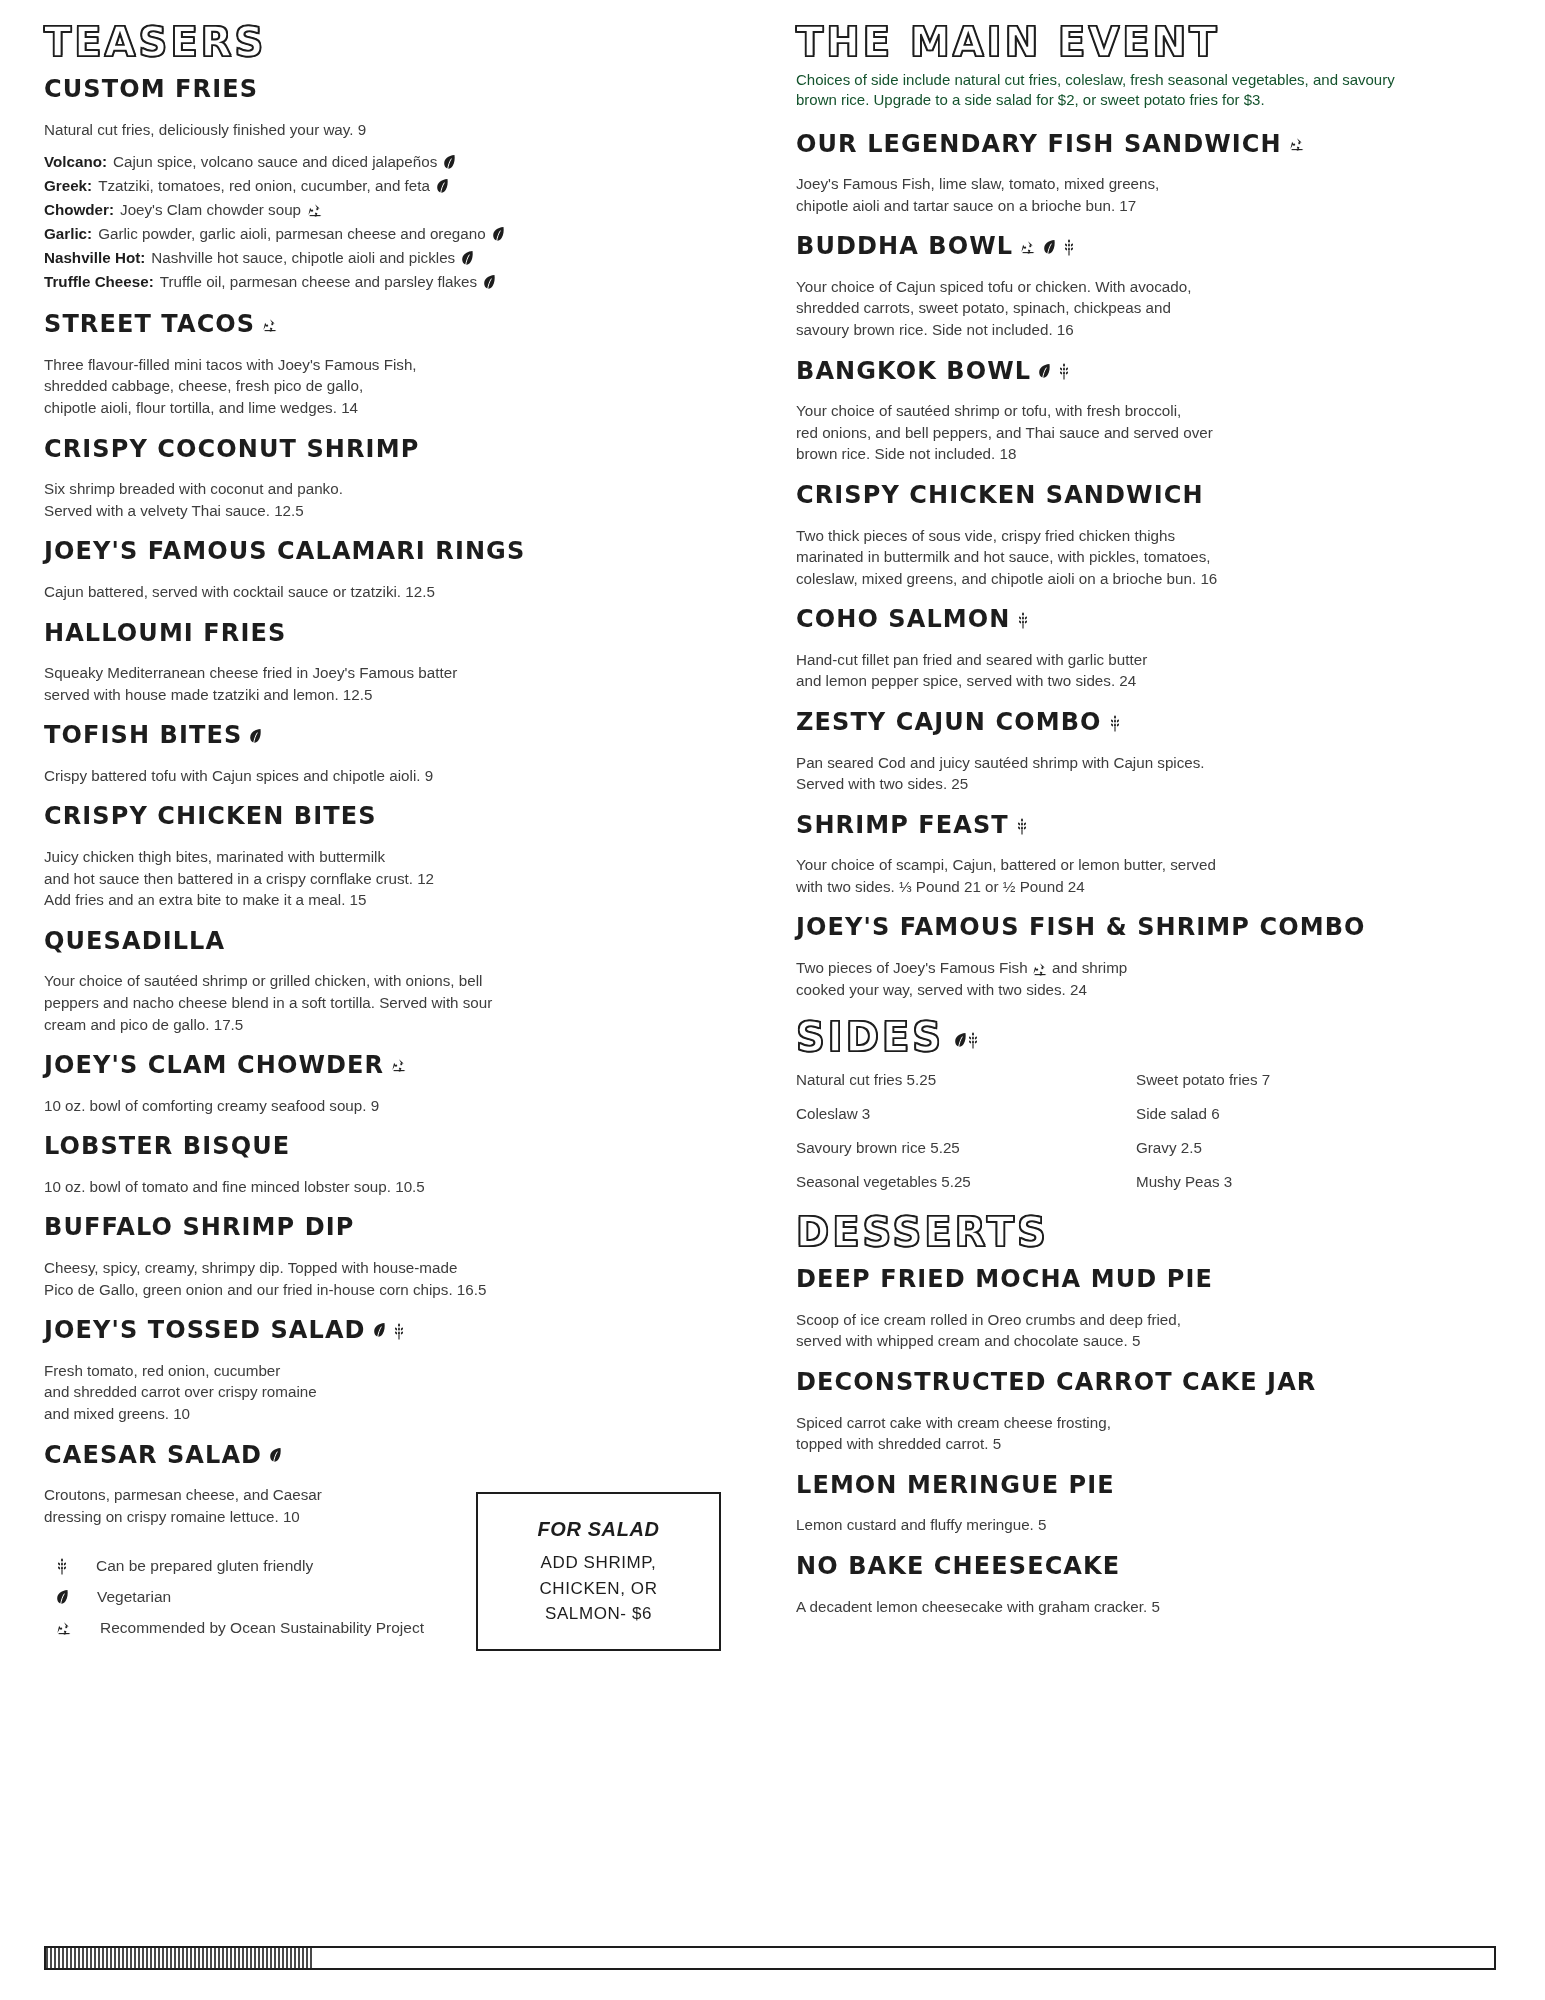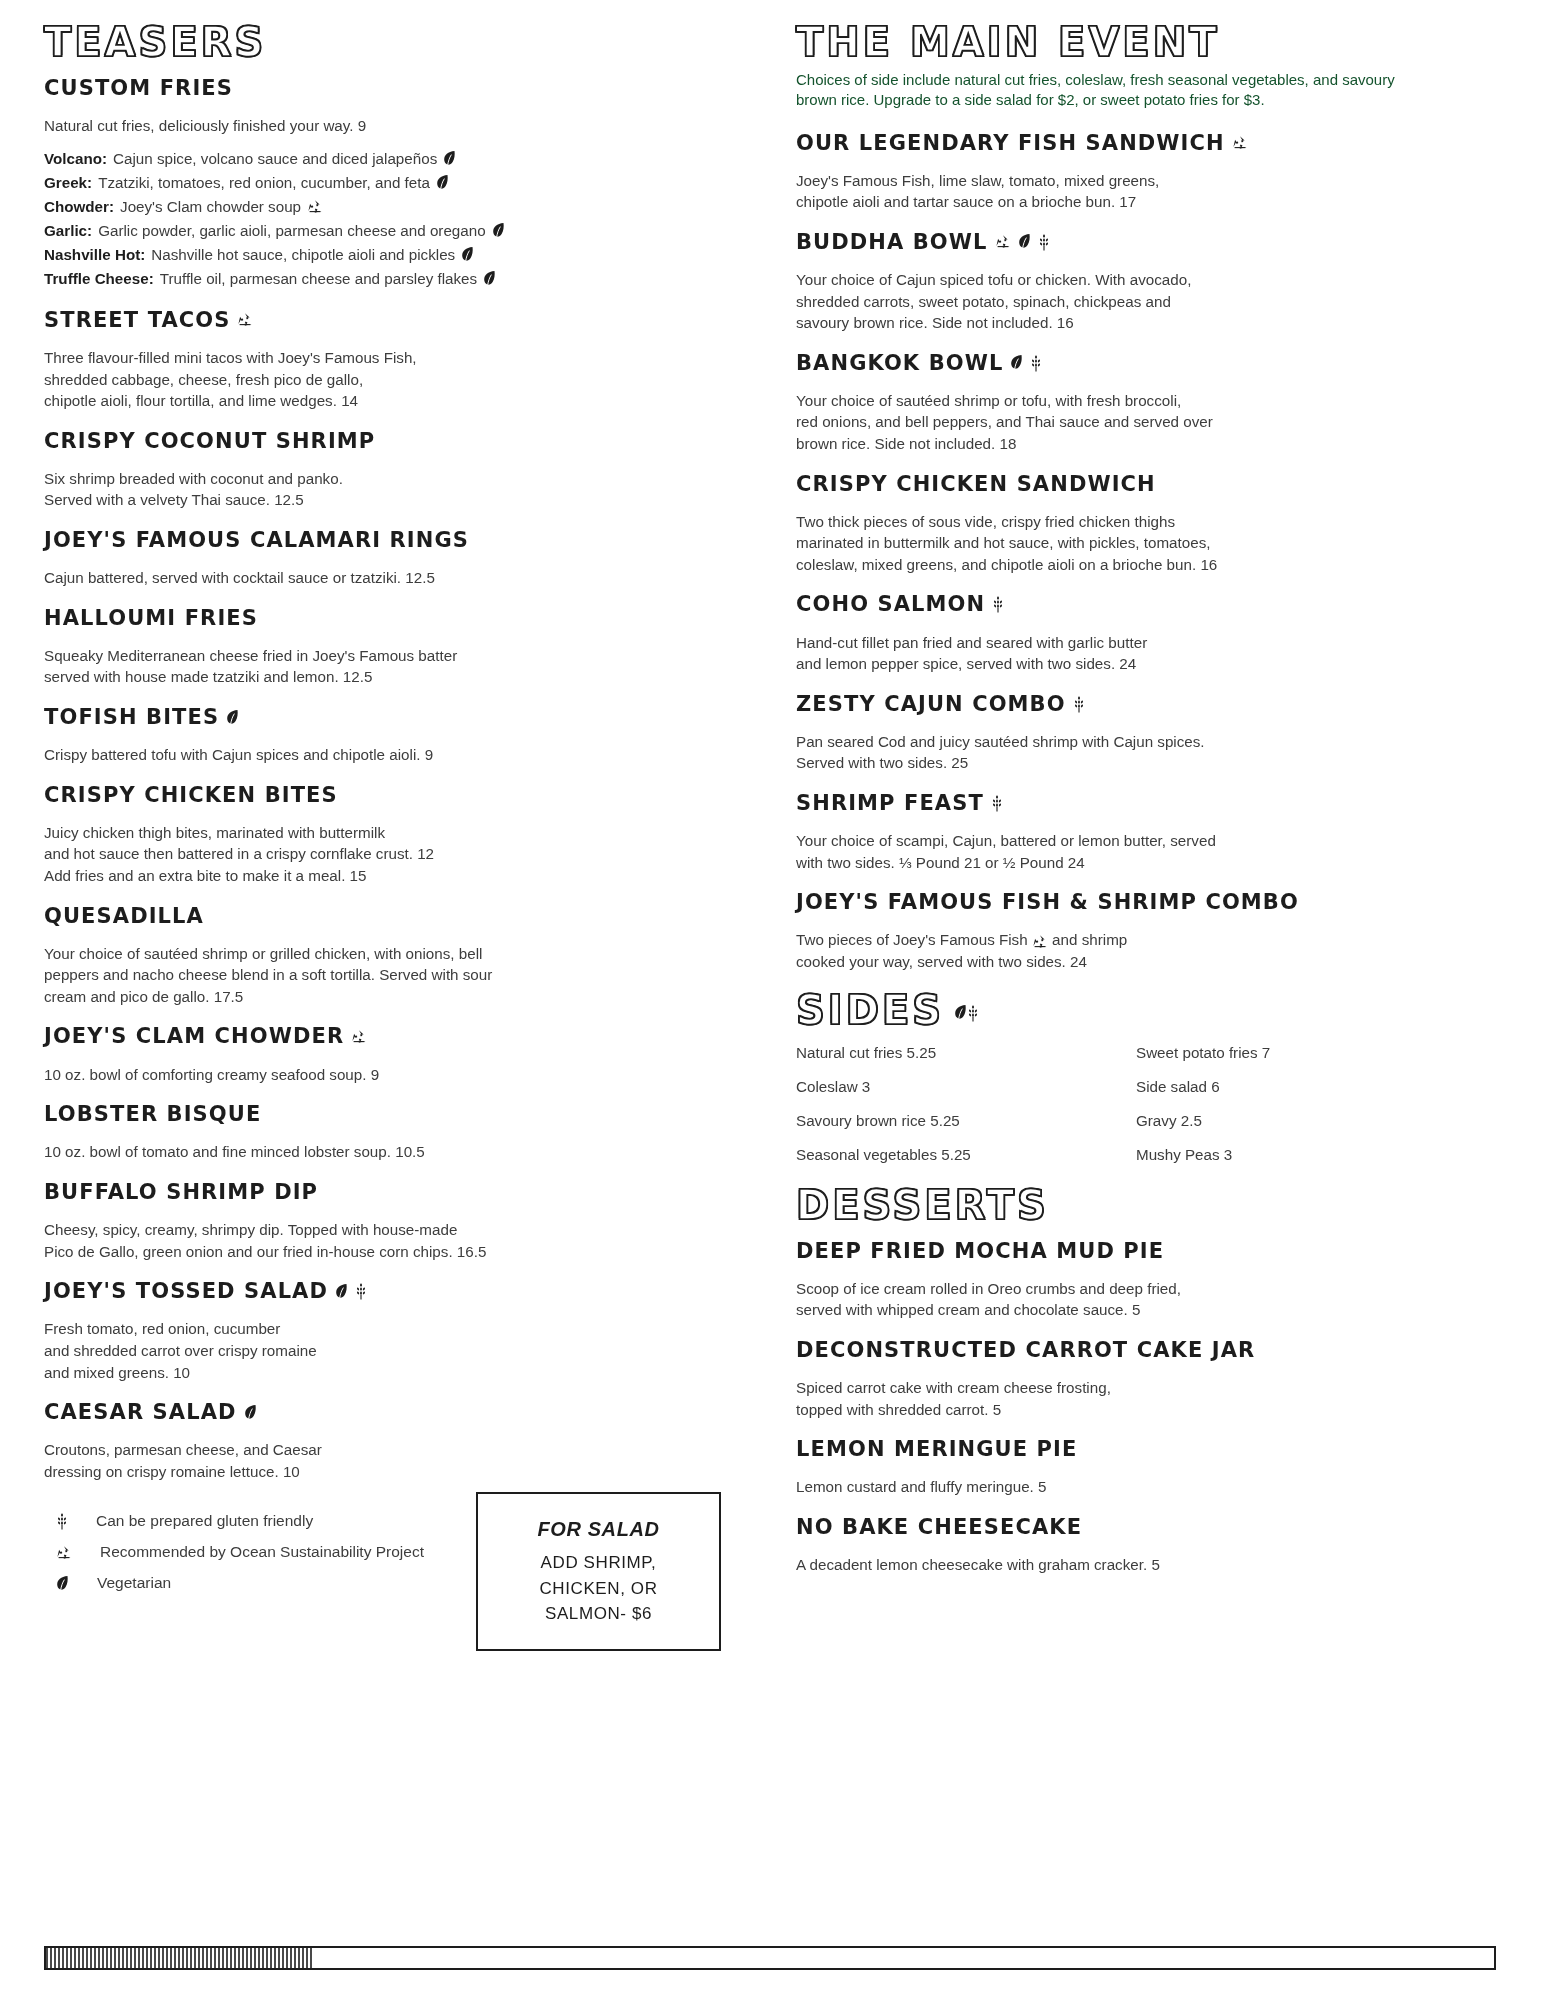--- a/index.html
+++ b/index.html
@@ -46,21 +46,21 @@
     color: #14532d;
     margin: -6px 0 20px 0;
     max-width: 640px;
   }
 
   
   .item { margin-bottom: 17px; }
   .item-name {
     font-family: "DejaVu Sans", sans-serif;
     font-weight: 700;
-    font-size: 21px;
+    font-size: 24px;
     letter-spacing: 1.1px;
     line-height: 1.15;
     color: #1d1d1d;
     display: flex;
     align-items: center;
     flex-wrap: wrap;
     gap: 7px;
   }
   .item-desc {
     font-size: 15.2px;
@@ -371,37 +371,37 @@
                 <path d="M9.8 5.4c-1.5.3-2.4 1.2-1.7 3 1.8-.5 2.2-1.8 1.7-3z" fill="#1d1d1d"></path>
                 <path d="M2.2 9.4c1.5.3 2.4 1.2 1.7 3-1.8-.5-2.2-1.8-1.7-3z" fill="#1d1d1d"></path>
                 <path d="M9.8 9.4c-1.5.3-2.4 1.2-1.7 3 1.8-.5 2.2-1.8 1.7-3z" fill="#1d1d1d"></path>
                 <path d="M6 12.6V17.4" stroke="#1d1d1d" stroke-width="1.1"></path>
               </svg>
             </span>
             <span>Can be prepared gluten friendly</span>
           </div>
           <div class="row">
             <span class="ico">
+              <svg width="13" height="17" viewBox="0 0 13 17">
+                <path d="M11.5 1C5 1.6 1.2 5 1.2 9.4c0 2.2 1.1 4 2.7 4.9C5.6 15.3 8 14.6 9.6 12 11.6 8.8 12 4.8 11.5 1z" fill="#1d1d1d"></path>
+                <path d="M8.4 4.6C6.5 7.6 5 11.6 4.6 16" stroke="#ffffff" stroke-width="1" fill="none"></path>
+              </svg>
+            </span>
+            <span>Vegetarian</span>
+          </div>
+          <div class="row">
+            <span class="ico">
               <svg width="16" height="15" viewBox="0 0 16 15">
                 <path d="M8 1.3 10.4 5.6 8.9 5.6 9.9 7.4 11.4 6.6 11 5.6 12.6 5.6z" fill="#1d1d1d"></path>
                 <path d="M1.4 11.9 3.9 7.5 4.7 9 6.4 8 5.3 6.3 4.4 7 3.1 4.7z" fill="#1d1d1d"></path>
                 <path d="M14.6 11.9 9.6 11.9 10.5 10.4 8.6 9.4 7.7 11.2 8.8 11.5 7.6 13.7z" fill="#1d1d1d"></path>
                 <path d="M2.6 12.6 13.4 12.6" stroke="#1d1d1d" stroke-width="1.1" fill="none"></path>
               </svg>
             </span>
             <span>Recommended by Ocean Sustainability Project</span>
-          </div>
-          <div class="row">
-            <span class="ico">
-              <svg width="13" height="17" viewBox="0 0 13 17">
-                <path d="M11.5 1C5 1.6 1.2 5 1.2 9.4c0 2.2 1.1 4 2.7 4.9C5.6 15.3 8 14.6 9.6 12 11.6 8.8 12 4.8 11.5 1z" fill="#1d1d1d"></path>
-                <path d="M8.4 4.6C6.5 7.6 5 11.6 4.6 16" stroke="#ffffff" stroke-width="1" fill="none"></path>
-              </svg>
-            </span>
-            <span>Vegetarian</span>
           </div>
         </div>
     </div>
 
     <div class="col-right">
       <div class="section-title">THE MAIN EVENT</div>
       <div class="section-note">Choices of side include natural cut fries, coleslaw, fresh seasonal vegetables, and savoury brown rice. Upgrade to a side salad for $2, or sweet potato fries for $3.</div>
       <div id="right-items">
           <div class="item">
             <div class="item-name">

